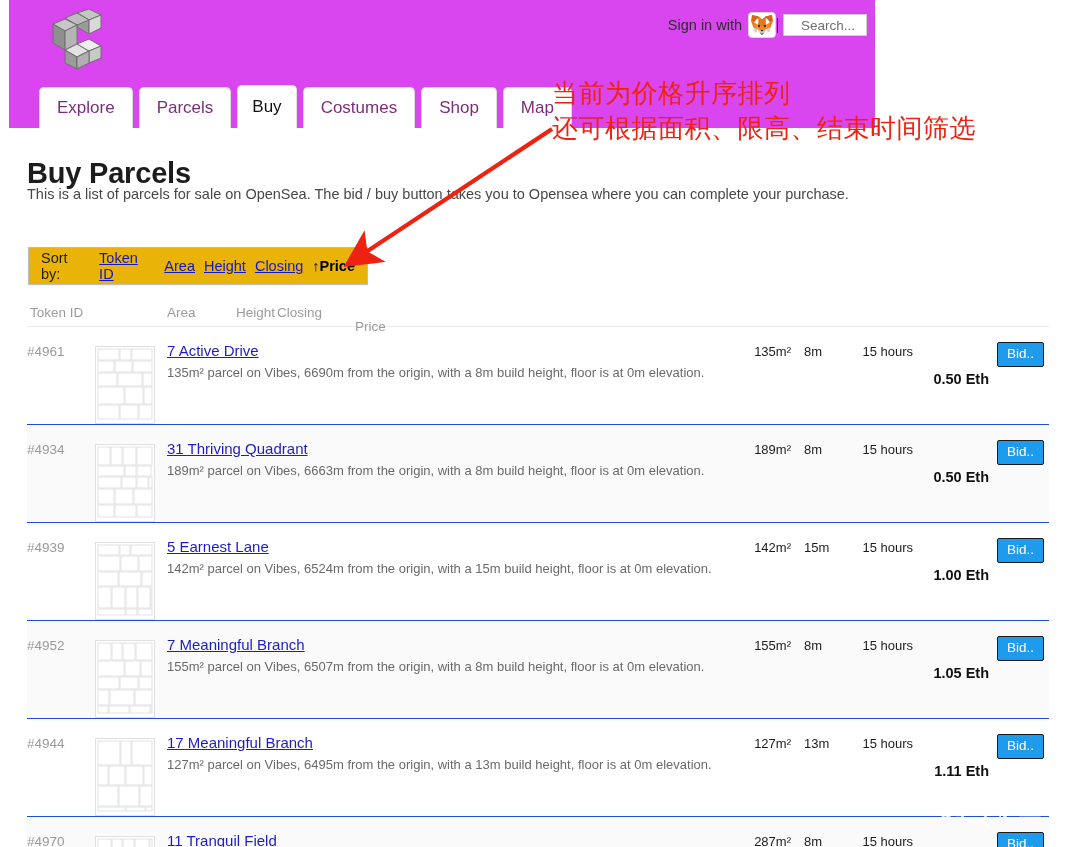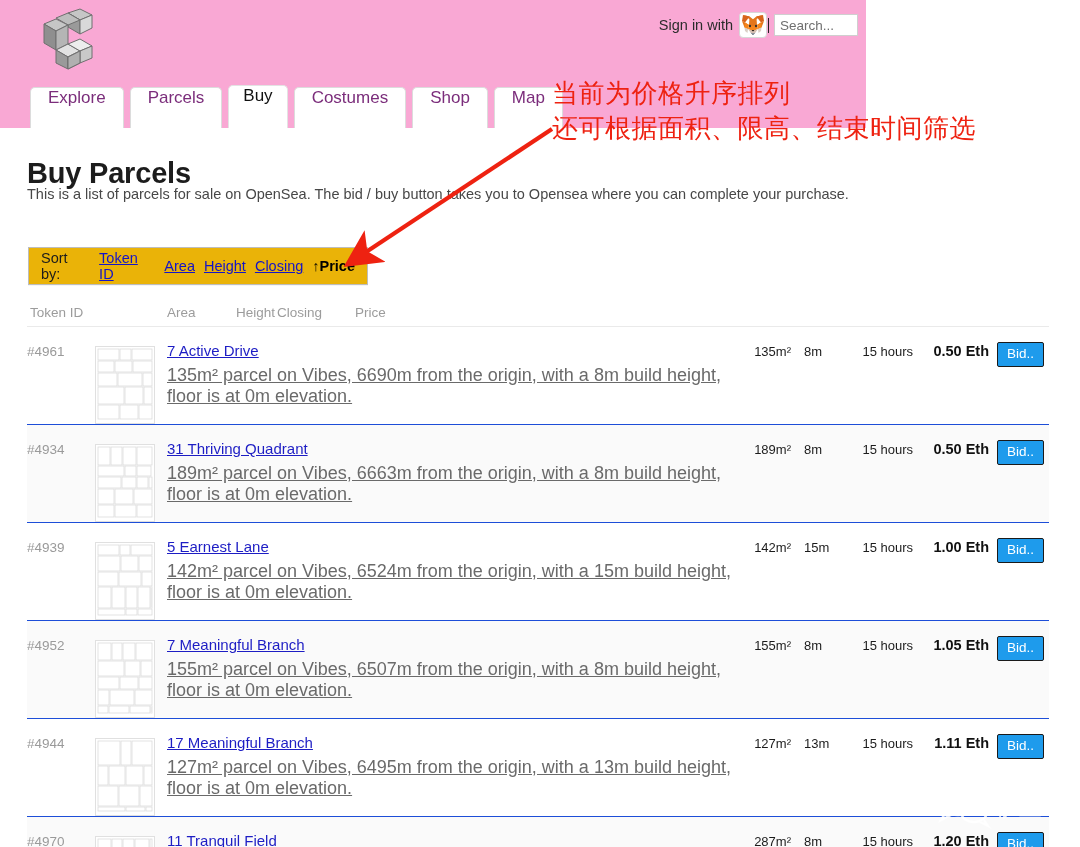--- a/index.html
+++ b/index.html
@@ -13,23 +13,23 @@
   }
   #page {
     position: relative;
     width: 1080px; height: 847px;
     overflow: hidden;
     background: #ffffff;
   }
 
   
   .header {
-    position: absolute; left: 0; top: 0;
+    position: absolute; left: 9px; top: 0;
     width: 866px; height: 128px;
-    background: #f9a8d4;
+    background: #d946ef;
   }
   .logo {
     position: absolute; left: 30px; top: 6px;
     width: 70px; height: 68px;
   }
   .signin-wrap {
     position: absolute; right: 8px; top: 11px;
     display: flex; align-items: center; gap: 0px;
     height: 28px;
   }
@@ -45,21 +45,21 @@
     display: flex; align-items: center; justify-content: center;
     padding: 1px;
   }
   .search-box {
     width: 84px; height: 22px;
     background: #ffffff;
     border: 1px solid #cfcfcf;
     margin-left: 7px;
     font-size: 13.5px;
     color: #555;
-    padding: 0 3px 0 5px;
+    padding: 0 3px 0 17px;
     line-height: 20px;
     font-family: "Liberation Sans", sans-serif;
     position: relative;
   }
   .search-box::placeholder { color: #6f6f6f; }
   .caret {
     position: absolute; left: 1px; top: 4px;
     width: 1px; height: 15px; background: #222;
   }
   .search-holder { position: relative; display: flex; align-items: center; }
@@ -70,21 +70,21 @@
     display: flex; align-items: flex-end; gap: 6px;
     height: 44px;
   }
   .tab {
     background: #ffffff;
     border: 1px solid #dcdcdc;
     border-bottom: none;
     border-radius: 5px 5px 0 0;
     height: 41px;
     padding: 0 17px;
-    display: flex; align-items: flex-start;
+    display: flex; align-items: center;
     font-size: 17px;
     color: #7b2d7b;
     white-space: nowrap;
     cursor: pointer;
   }
   .tab.active {
     color: #111111;
     border-color: #e3e3e3;
     height: 43px;
     position: relative;
@@ -148,21 +148,21 @@
     min-height: 73px;
   }
   .row.alt { background: #fafafa; }
 
   .c-token  { width: 68px; flex: 0 0 68px; }
   .c-thumb  { width: 72px; flex: 0 0 72px; }
   .c-name   { flex: 1 1 auto; }
   .c-area   { width: 60px; flex: 0 0 60px; text-align: right; }
   .c-height { width: 50px; flex: 0 0 50px; text-align: left; padding-left: 13px;}
   .c-close  { width: 72px; flex: 0 0 72px; text-align: right; }
-  .c-price  { width: 76px; flex: 0 0 76px; text-align: right; }
+  .c-price  { width: 76px; flex: 0 0 76px; text-align: right; margin-top: 28px; }
   .c-bid    { width: 60px; flex: 0 0 60px; text-align: right; padding-right: 5px;}
 
   .thead .c-token { padding-left: 3px; }
   .thead .c-name  { padding-left: 0px; }
   .thead .c-area  { text-align: left; }
   .thead .c-close { text-align: left; }
   .thead .c-price { text-align: left; padding-left: 6px;}
   .thead .c-height{ text-align: left; padding-left: 9px;}
 
   .row .cell { padding-top: 15px; }
@@ -176,23 +176,22 @@
     overflow: hidden;
   }
   .thumb svg { display: block; }
   .name-link {
     font-size: 15px; color: #1d1dc4;
     text-decoration: underline;
     display: inline-block;
     cursor: pointer;
   }
   .desc {
-    font-size: 18px; color: #6a6a6a;
+    font-size: 13px; color: #6a6a6a;
     margin-top: 5px;
-    text-decoration: underline;
   }
   .num { font-size: 13px; color: #1c1c1c; text-align: right; }
   .price { font-size: 14.5px; color: #111; font-weight: bold; }
   .bid-btn {
     display: inline-block;
     background: #1e9bec;
     border: 1px solid #1a1a1a;
     color: #ffffff;
     font-size: 13.5px;
     padding: 3px 9px 4px 9px;

